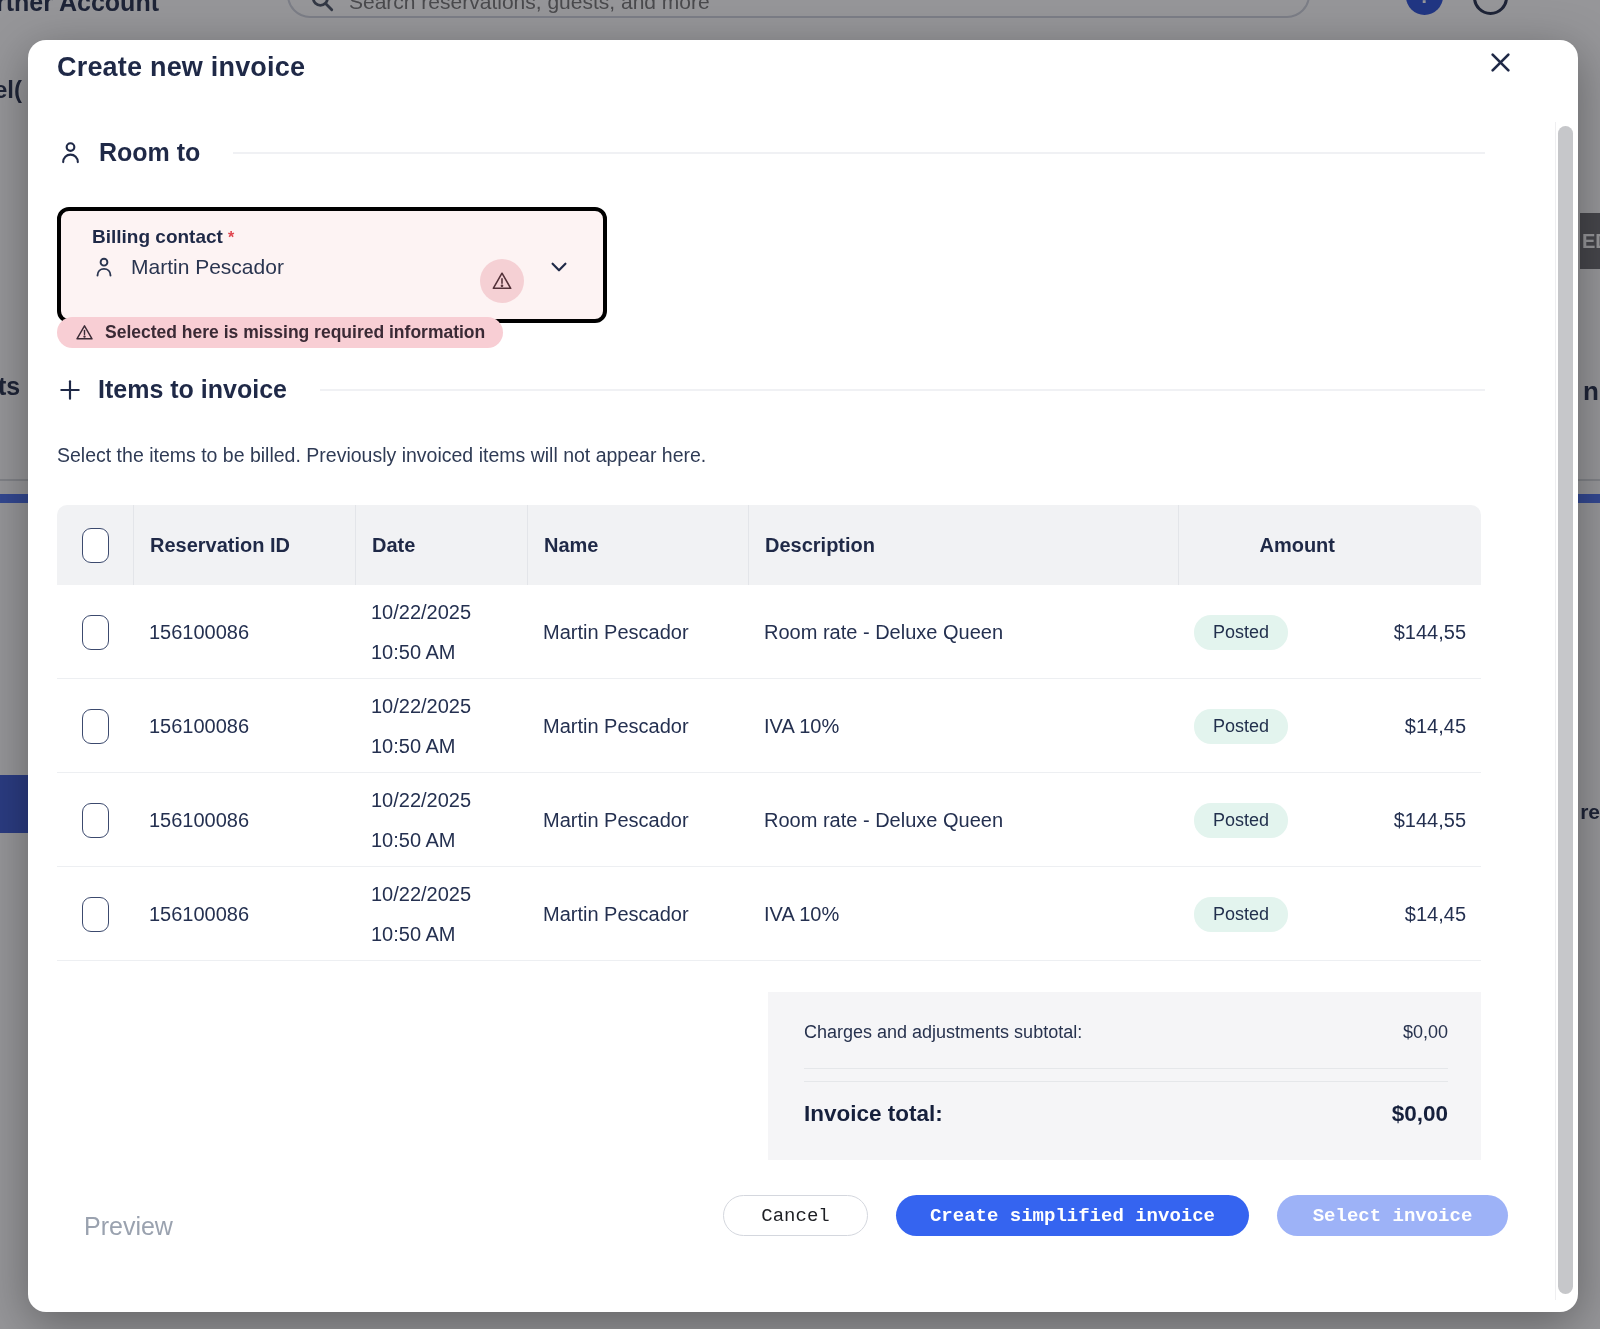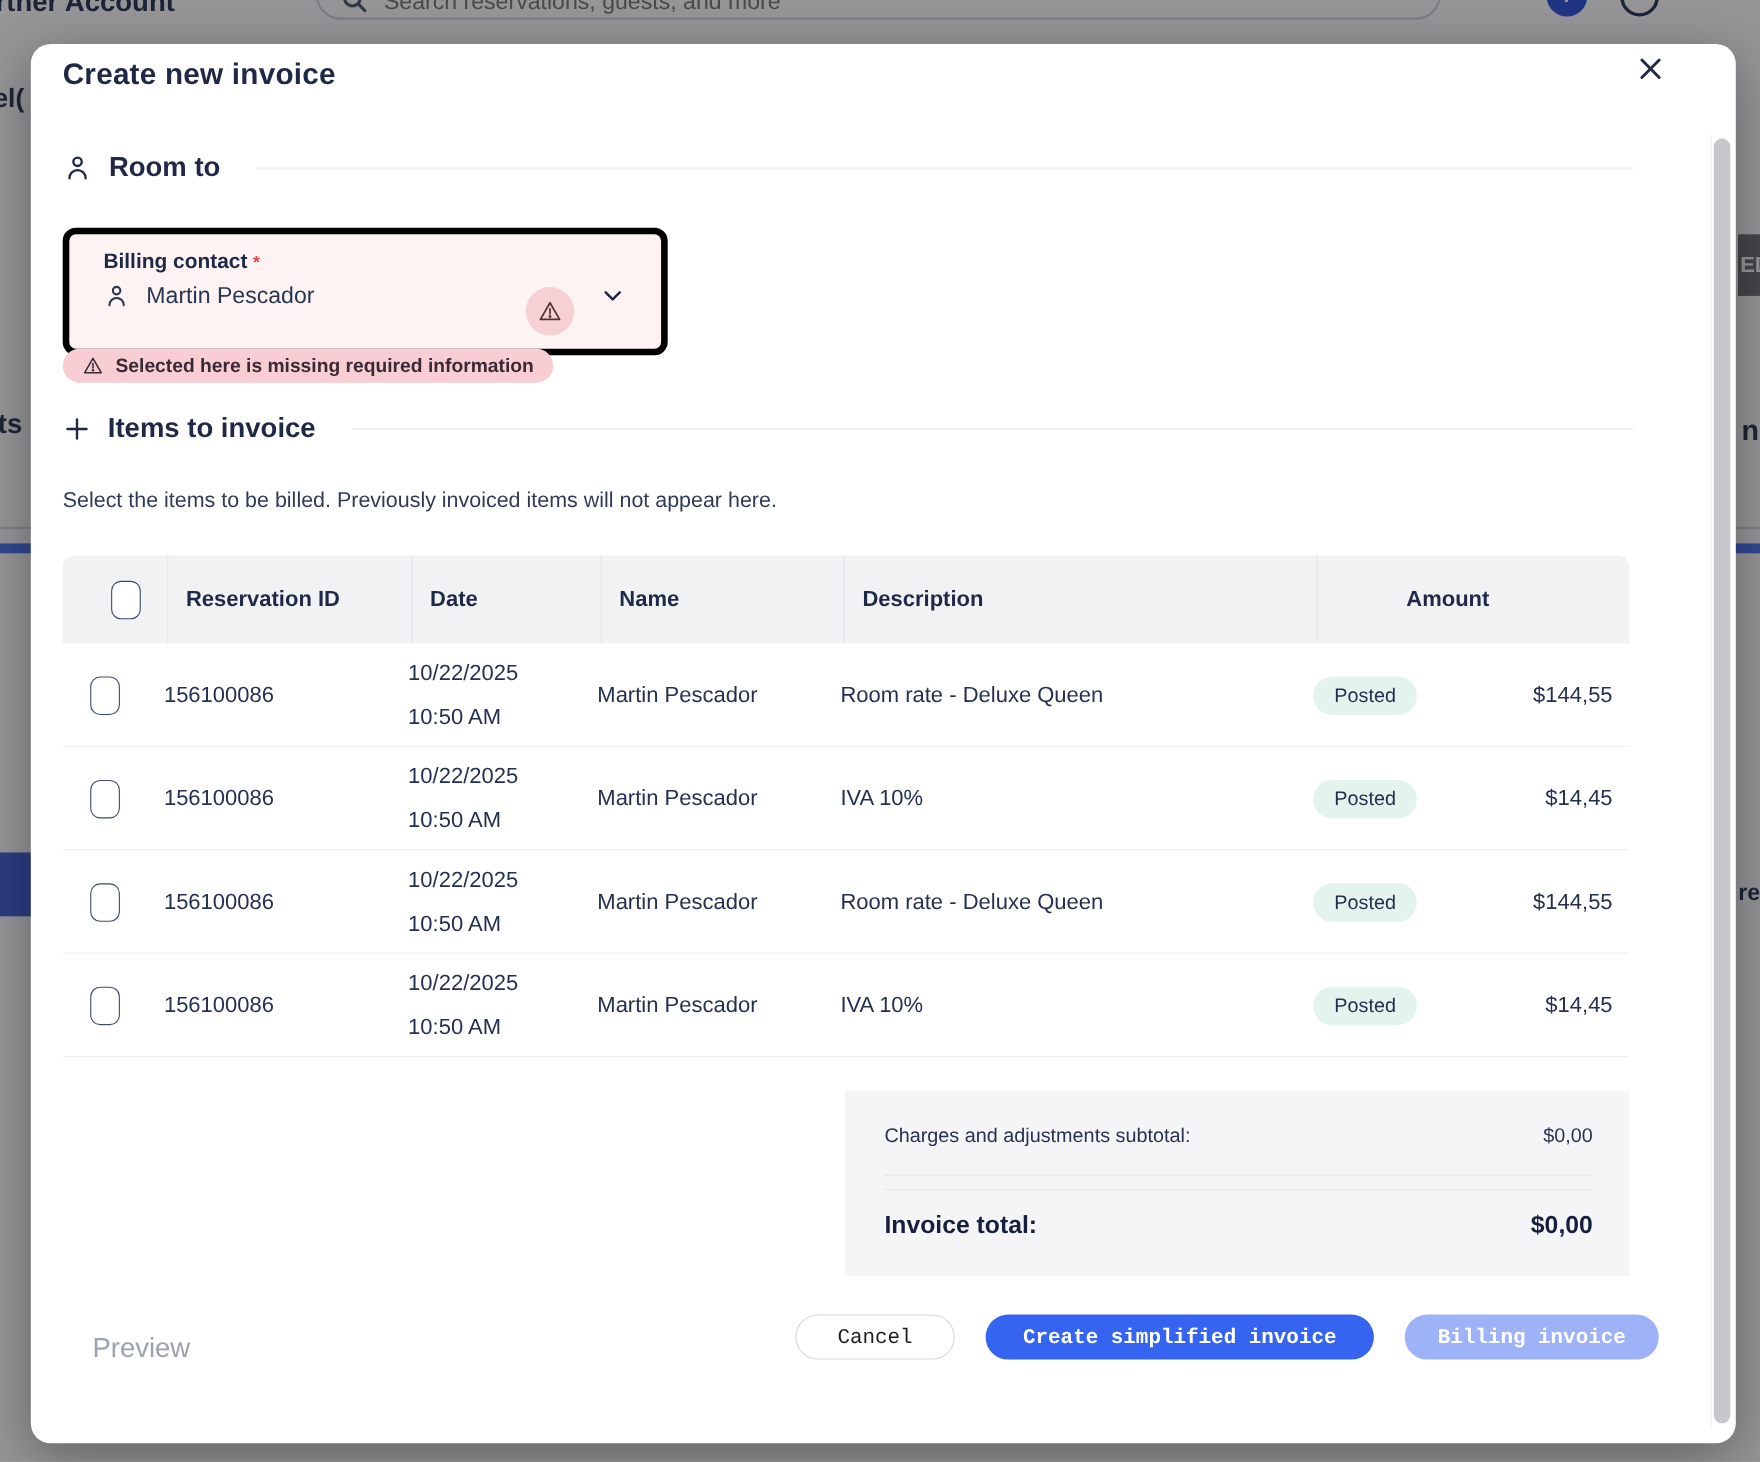--- a/index.html
+++ b/index.html
@@ -31,36 +31,36 @@
   .modal-title { position:absolute; left:29px; top:12px; font-size:27px; font-weight:700; color:#1f2947; letter-spacing:0.2px; }
   .close-btn { position:absolute; top:6px; right:62px; width:32px; height:32px; display:flex; align-items:center; justify-content:center; cursor:pointer; color:#1f2947; background:none; border:none; }
 
   .section-head { position:absolute; left:29px; width:1428px; display:flex; align-items:center; gap:15px; color:#1f2947; }
   .section-head .sh-label { font-size:25px; font-weight:700; }
   .section-head .sh-rule { flex:1; height:2px; background:#f0f1f4; margin-left:18px; }
   .head-billto { top:98px; }
   .head-items { top:335px; }
 
   
-  .bc-field { position:absolute; left:29px; top:167px; width:550px; height:116px; border:6px solid #000000; border-radius:12px; background:#fdf3f3; padding:15px 16px 0 31px; cursor:pointer; }
+  .bc-field { position:absolute; left:29px; top:167px; width:550px; height:116px; border:4px solid #000000; border-radius:12px; background:#fdf3f3; padding:15px 16px 0 31px; cursor:pointer; }
   .bc-label { font-size:19px; font-weight:700; color:#1f2947; }
   .bc-required { color:#e0454f; font-weight:700; margin-left:5px; }
   .bc-valuerow { display:flex; align-items:center; gap:15px; margin-top:7px; color:#2a3550; }
   .bc-value { font-size:21px; color:#2a3550; }
   .bc-warn-circle { position:absolute; right:79px; top:48px; width:44px; height:44px; border-radius:50%; background:#f5d0d4; display:flex; align-items:center; justify-content:center; color:#533038; }
   .bc-chevron { position:absolute; right:33px; top:45px; color:#1f2947; }
 
   .error-pill { position:absolute; left:29px; top:277px; height:31px; display:inline-flex; align-items:center; gap:11px; padding:0 18px; border-radius:16px; background:#f8ced4; color:#3a2a35; font-size:17.5px; font-weight:600; }
 
   .items-instruction { position:absolute; left:29px; top:404px; font-size:19.5px; color:#2f3b55; }
 
   
   .inv-table { position:absolute; left:29px; top:465px; width:1424px; }
   .tgrid { display:grid; grid-template-columns:76px 222px 172px 221px 430px 172px 131px; align-items:center; }
-  .thead { background:#f1f2f4; border-radius:10px 10px 0 0; height:80px;padding-left:19px; }
+  .thead { background:#f1f2f4; border-radius:10px 10px 0 0; height:80px; }
   .thead .tcell { font-size:20px; font-weight:700; color:#1f2947; height:80px; display:flex; align-items:center; padding-left:16px; border-left:1px solid #e3e5e9; }
   .thead .tcell.first { border-left:none; justify-content:center; padding-left:0; }
   .thead .tcell.amount { justify-content:flex-end; padding-right:15px; }
   .trow { height:94px; border-bottom:1px solid #edeff2; }
   .trow .tcell { font-size:20px; color:#243050; padding-left:16px; display:flex; align-items:center; height:94px; }
   .trow .tcell.first { justify-content:center; padding-left:0; }
   .trow .tcell.amount { justify-content:flex-end; padding-right:15px; }
   .date-cell { display:flex; flex-direction:column; justify-content:center; line-height:40px; }
   .checkbox { width:27px; height:35px; border:1.6px solid #3c4a6e; border-radius:9px; background:#fff; cursor:pointer; }
   .badge { display:inline-block; padding:7px 19px; border-radius:17px; background:#e3f4ee; color:#22304d; font-size:18px; font-weight:500; }
@@ -293,20 +293,20 @@
       <div class="sum-row sum-total">
         <span>Invoice total:</span>
         <span class="sum-val">$0,00</span>
       </div>
     </div>
 
     <div class="preview-link">Preview</div>
     <div class="footer-btns">
       <button class="btn btn-cancel">Cancel</button>
       <button class="btn btn-primary">Create simplified invoice</button>
-      <button class="btn btn-disabled">Billing invoice</button>
+      <button class="btn btn-disabled">Select invoice</button>
     </div>
 
     <div class="sb-rail"></div>
     <div class="sb-thumb"></div>
   </div>
 
 </div>
 
 </body></html>

